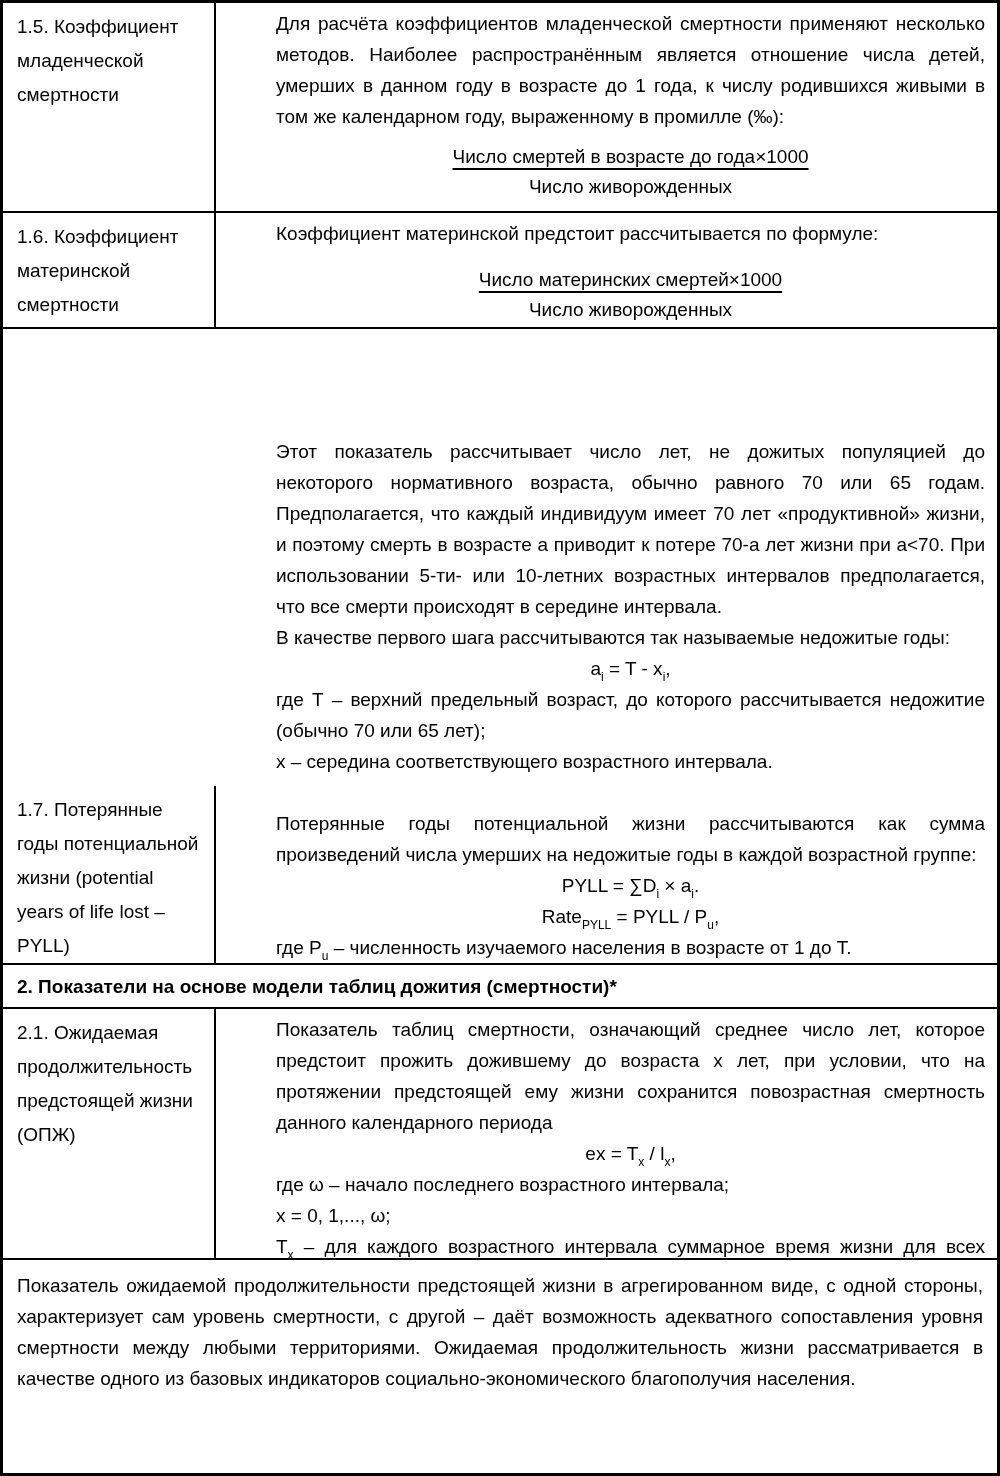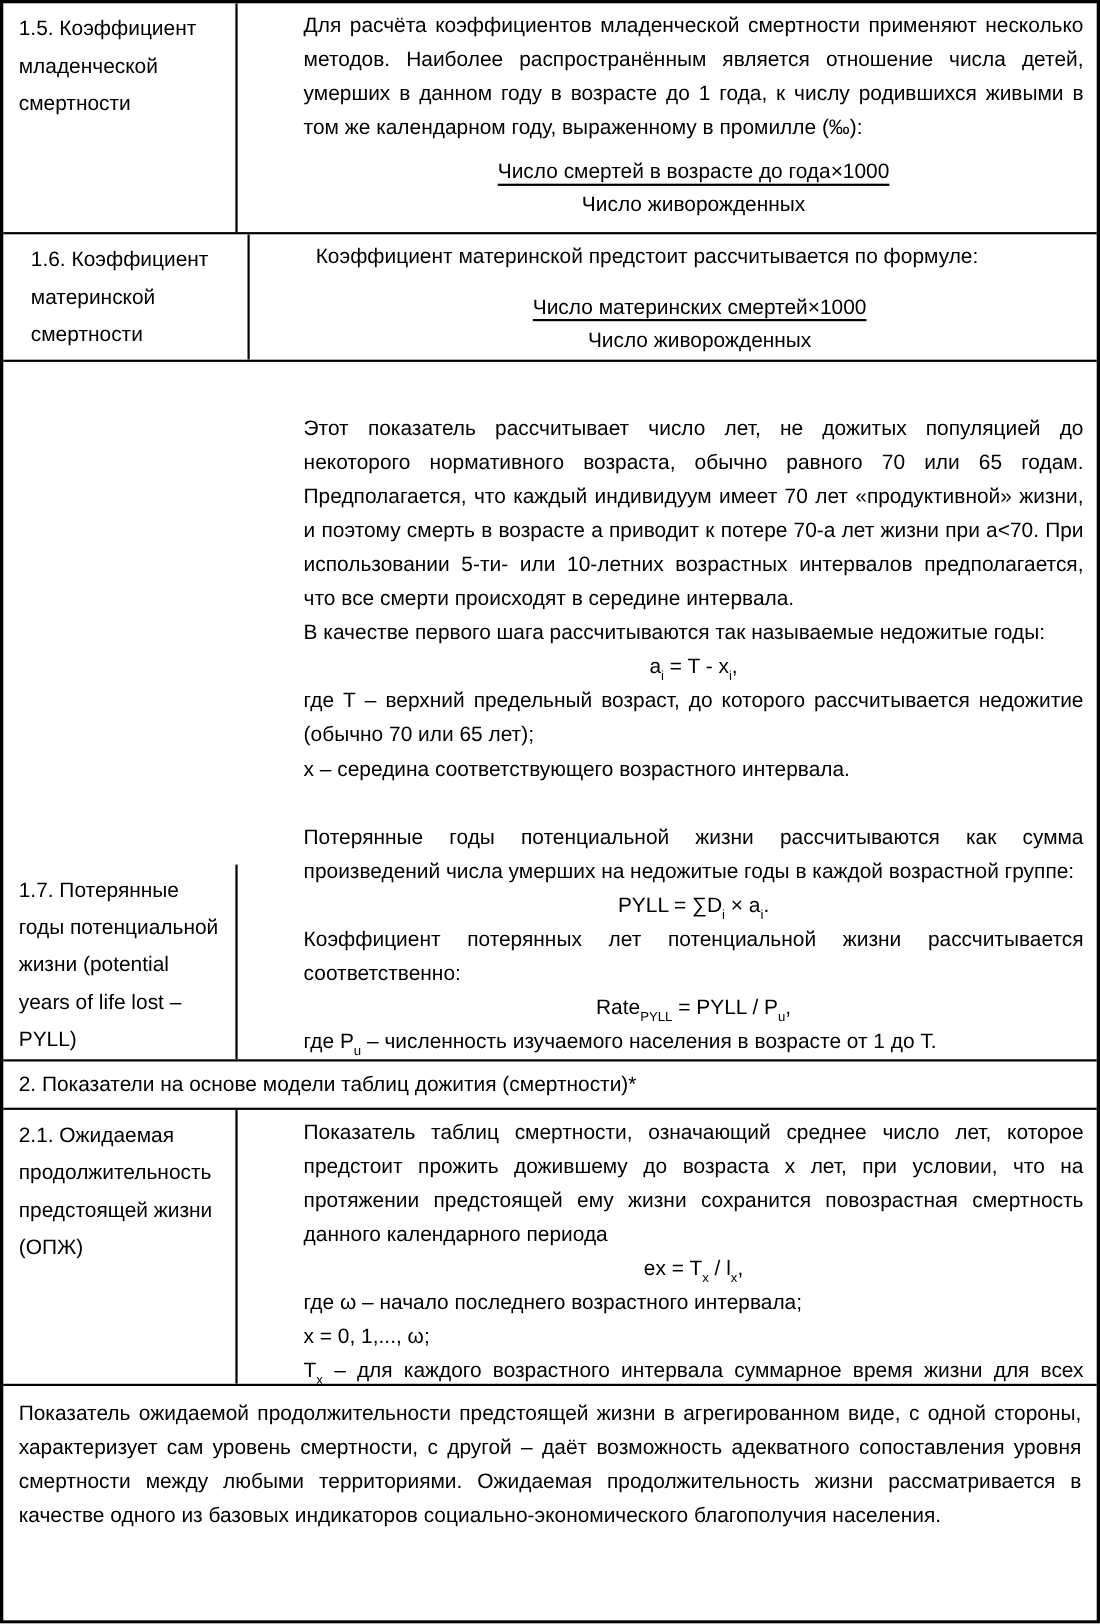--- a/index.html
+++ b/index.html
@@ -27,23 +27,23 @@
   }
   .row {
     display: flex;
     box-sizing: border-box;
     border-bottom: 2px solid #000000;
     overflow: hidden;
     gap: 18px;
   }
   .row:last-child { border-bottom: none; flex: 1; }
   .row-r15 { height: 210px; }
-  .row-r16 { height: 116px; padding-left: 11px; }
+  .row-r16 { height: 116px; }
   .row-r17 { height: 636px; align-items: flex-end; }
-  .row-sec2 { height: 44px; align-items: center; }
+  .row-sec2 { height: 44px; align-items: center; font-weight: bold; }
   .row-r21 { height: 251px; }
   .term {
     width: 213px;
     box-sizing: border-box;
     border-right: 2px solid #000000;
     padding: 7px 12px 0 14px;
     line-height: 34px;
     flex-shrink: 0;
   }
   .def {
@@ -121,21 +121,20 @@
       </div>
       <div class="def">
         <div class="just">Этот показатель рассчитывает число лет, не дожитых популяцией до некоторого нормативного возраста, обычно равного 70 или 65 годам. Предполагается, что каждый индивидуум имеет 70 лет «продуктивной» жизни, и поэтому смерть в возрасте а приводит к потере 70-а лет жизни при а&lt;70. При использовании 5-ти- или 10-летних возрастных интервалов предполагается, что все смерти происходят в середине интервала.</div>
         <div>В качестве первого шага рассчитываются так называемые недожитые годы:</div>
         <div class="formula"><span>a</span><sub>i</sub><span> = T - x</span><sub>i</sub><span>,</span></div>
         <div class="just">где Т – верхний предельный возраст, до которого рассчитывается недожитие (обычно 70 или 65 лет);</div>
         <div>х – середина соответствующего возрастного интервала.</div>
         <div class="blank-line"></div>
         <div class="just">Потерянные годы потенциальной жизни рассчитываются как сумма произведений числа умерших на недожитые годы в каждой возрастной группе:</div>
         <div class="formula"><span>PYLL = ∑D</span><sub>i</sub><span> × a</span><sub>i</sub><span>.</span></div>
-        <div class="just">Коэффициент потерянных лет потенциальной жизни рассчитывается соответственно:</div>
         <div class="formula"><span>Rate</span><sub>PYLL</sub><span> = PYLL / P</span><sub>u</sub><span>,</span></div>
         <div><span>где P</span><sub>u</sub><span> – численность изучаемого населения в возрасте от 1 до Т.</span></div>
       </div>
     </div>
 
     <div class="row row-sec2">
       <div class="sec-cell">2. Показатели на основе модели таблиц дожития (смертности)*</div>
     </div>
 
     <div class="row row-r21">

